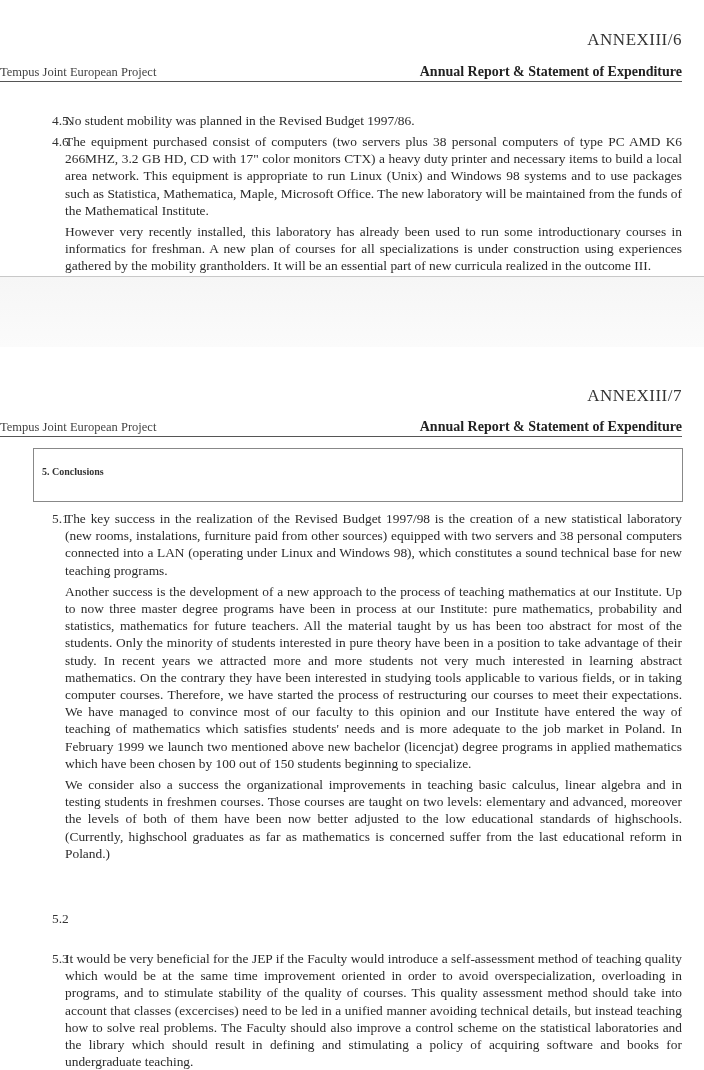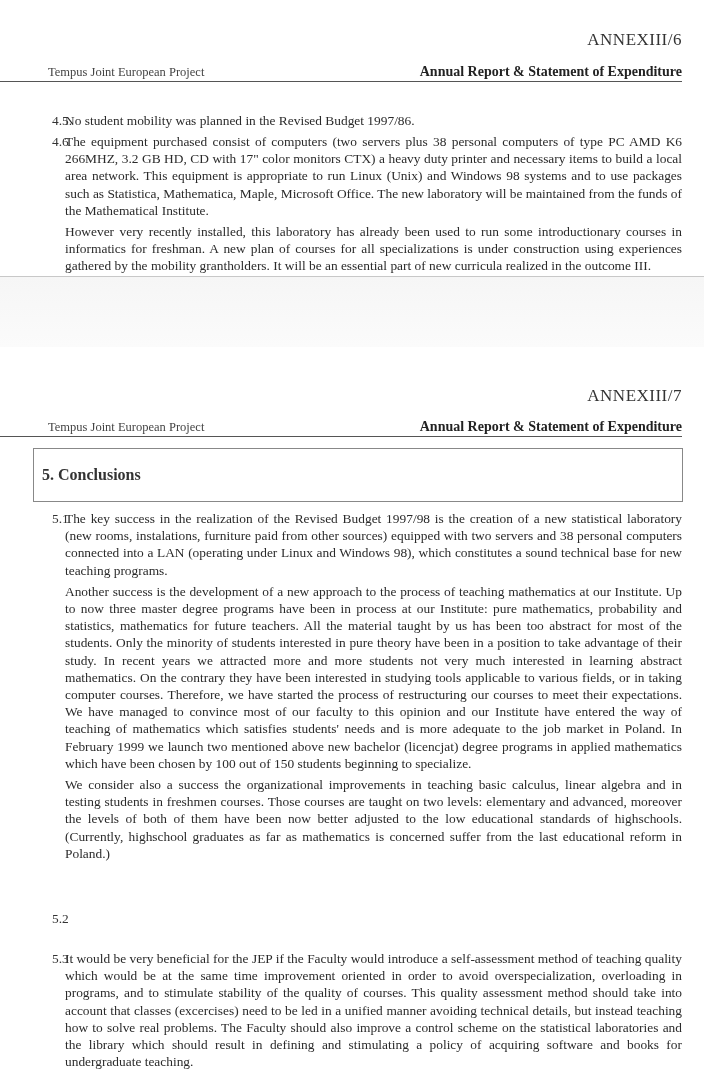--- a/index.html
+++ b/index.html
@@ -21,41 +21,41 @@
     font-family: "Liberation Serif", serif; font-size: 17px; letter-spacing: 0.5px;
     color: #333;
   }
   .running-head {
     position: absolute; left: 0; right: 22px;
     border-bottom: 1px solid #555;
     height: 18px;
   }
   .rh-left {
     position: absolute; left: 0; bottom: 1px;
-    font-family: "Liberation Serif", serif; font-size: 12.5px; color: #444; padding-left: 48px;
+    font-family: "Liberation Serif", serif; font-size: 12.5px; color: #444;
   }
   .rh-right {
     position: absolute; right: 0; bottom: 1px;
     font-family: "Liberation Serif", serif; font-size: 14px; font-weight: bold; color: #222;
   }
 
   .item { position: absolute; left: 36px; right: 22px;
           font-family: "Liberation Serif", serif; font-size: 13.4px; line-height: 17.2px;
           text-align: justify; }
   .num { position: absolute; left: 16px; top: 0; font-weight: normal; color: #333; }
   .body { margin-left: 29px; }
   .body p { margin: 0 0 4px 0; }
 
   .section-box {
     position: absolute; left: 33px; width: 648px; top: 84px; height: 52px;
     border: 1px solid #888;
   }
   .section-title {
     position: absolute; left: 8px; top: 17px;
-    font-family: "Liberation Serif", serif; font-size: 16px; font-weight: bold; color: #333;
+    font-family: "Liberation Serif", serif; font-size: 10px; font-weight: bold; color: #333;
   }
 </style>
 </head>
 <body>
 
 <div class="page page1">
   <div class="annex" style="top:12px;">ANNEXIII/6</div>
   <div class="running-head" style="top:45px;">
     <span class="rh-left">Tempus Joint European Project</span>
     <span class="rh-right">Annual Report &amp; Statement of Expenditure</span>

